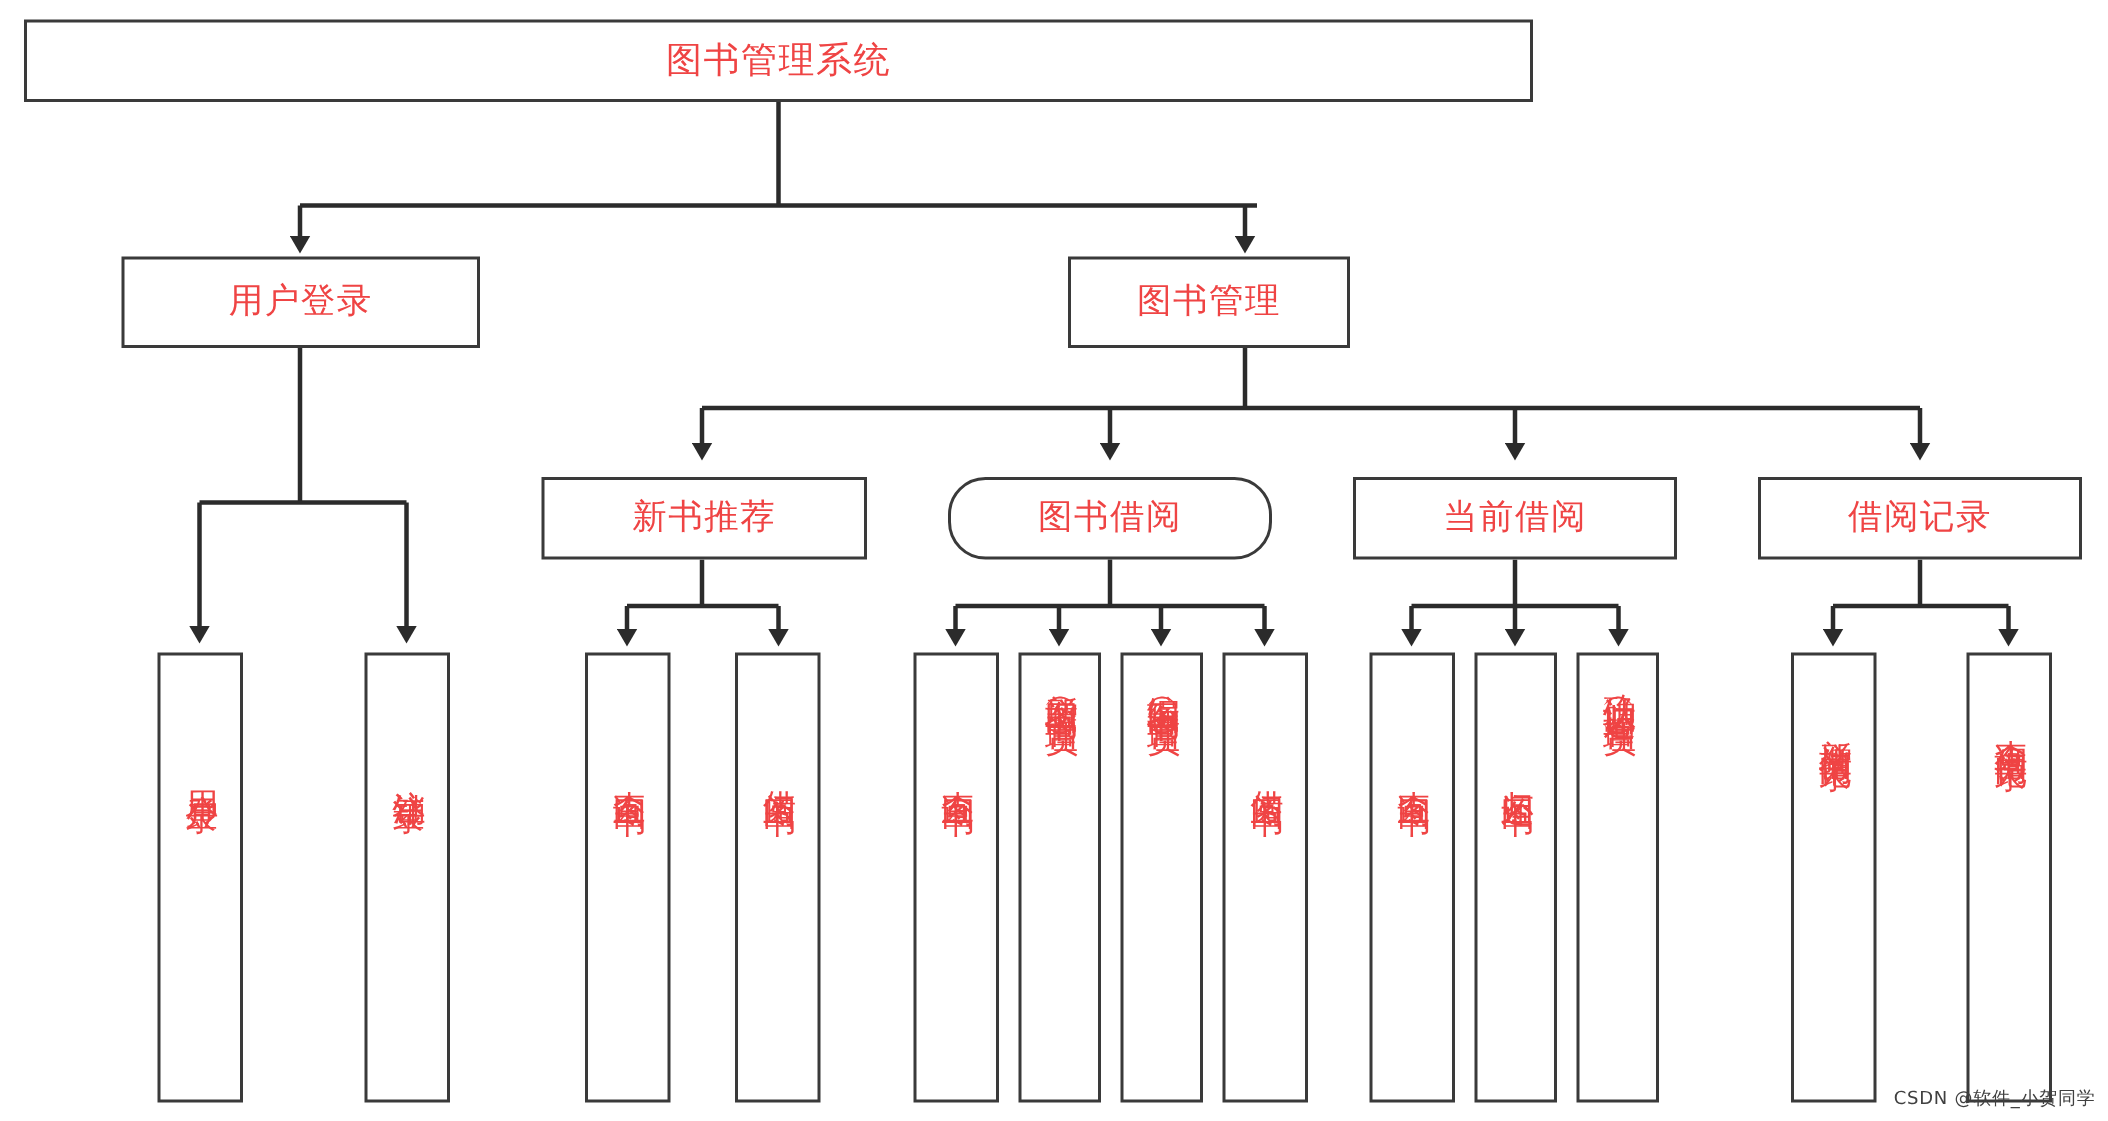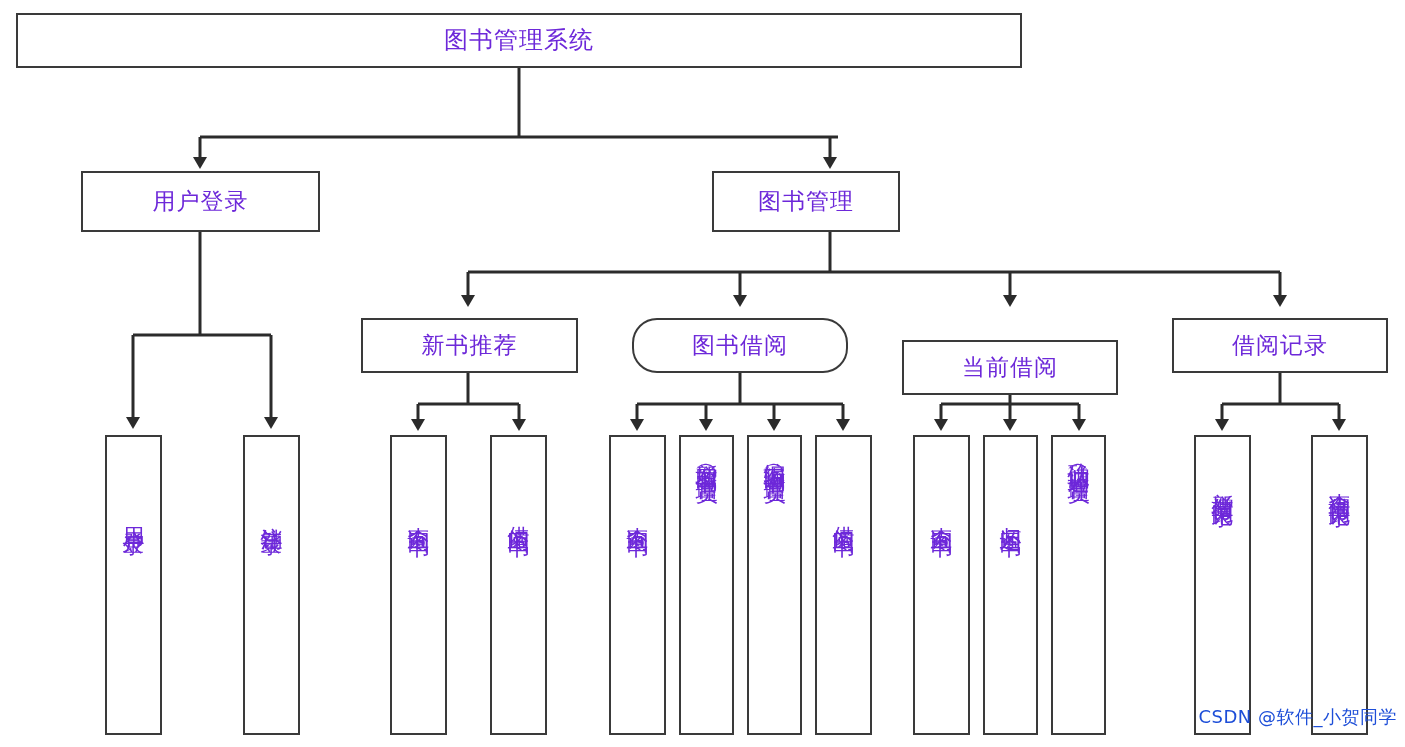--- a/index.html
+++ b/index.html
@@ -31,21 +31,21 @@
     position: absolute;
     box-sizing: border-box;
     border: 2px solid #3a3a3a;
     background: #ffffff;
     display: flex;
     align-items: center;
     justify-content: center;
     overflow: hidden;
   }
   .node-label {
-    color: #6d28d9;
+    color: #ef4444;
     font-size: 23px;
     line-height: 1.1;
     letter-spacing: 1px;
     white-space: nowrap;
   }
   .node-box.vertical .node-label {
     writing-mode: vertical-rl;
     text-orientation: upright;
     letter-spacing: 3px;
     font-size: 22px;
@@ -53,23 +53,23 @@
   }
   .node-box.vertical {
     align-items: flex-start;
     justify-content: center;
     padding-top: 16px;
   }
   .node-box.root .node-label { font-size: 24px; }
   .watermark {
     position: absolute;
     right: 8px;
-    bottom: 18px;
-    font-size: 18px;
-    color: #1d4ed8;
+    bottom: 6px;
+    font-size: 12px;
+    color: #404040;
     white-space: nowrap;
     letter-spacing: 0.5px;
   }
 </style>
 </head>
 <body>
 
 <div id="diagram-root">
 
   <svg id="tree" viewBox="0 0 1405 747">
@@ -132,21 +132,21 @@
   <div class="node-box" style="left:712px; top:171px; width:188px; height:61px;">
     <span class="node-label">图书管理</span>
   </div>
 
   <div class="node-box" style="left:361px; top:318px; width:217px; height:55px;">
     <span class="node-label">新书推荐</span>
   </div>
   <div class="node-box" style="left:632px; top:318px; width:216px; height:55px;border-radius:25px;">
     <span class="node-label">图书借阅</span>
   </div>
-  <div class="node-box" style="left:902px; top:318px; width:216px; height:55px;margin-top:22px;">
+  <div class="node-box" style="left:902px; top:318px; width:216px; height:55px;">
     <span class="node-label">当前借阅</span>
   </div>
   <div class="node-box" style="left:1172px; top:318px; width:216px; height:55px;">
     <span class="node-label">借阅记录</span>
   </div>
 
   <div class="node-box vertical" style="left:105px; top:435px; width:57px; height:300px; padding-top:72px;">
     <span class="node-label">用户登录</span>
   </div>
   <div class="node-box vertical" style="left:243px; top:435px; width:57px; height:300px; padding-top:72px;">

